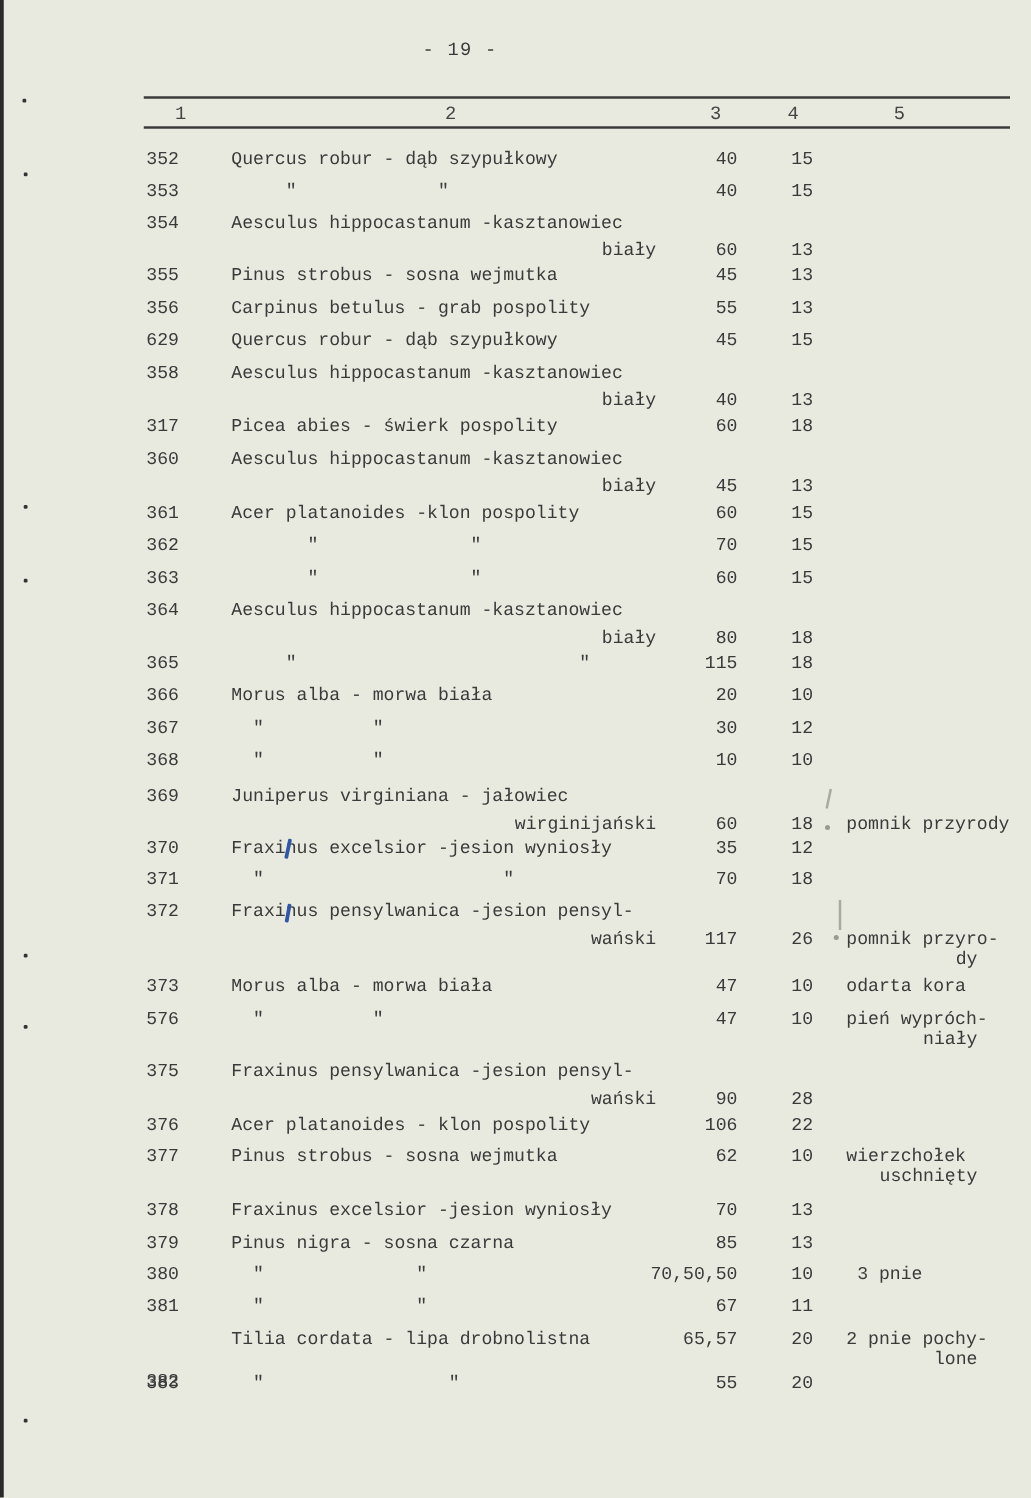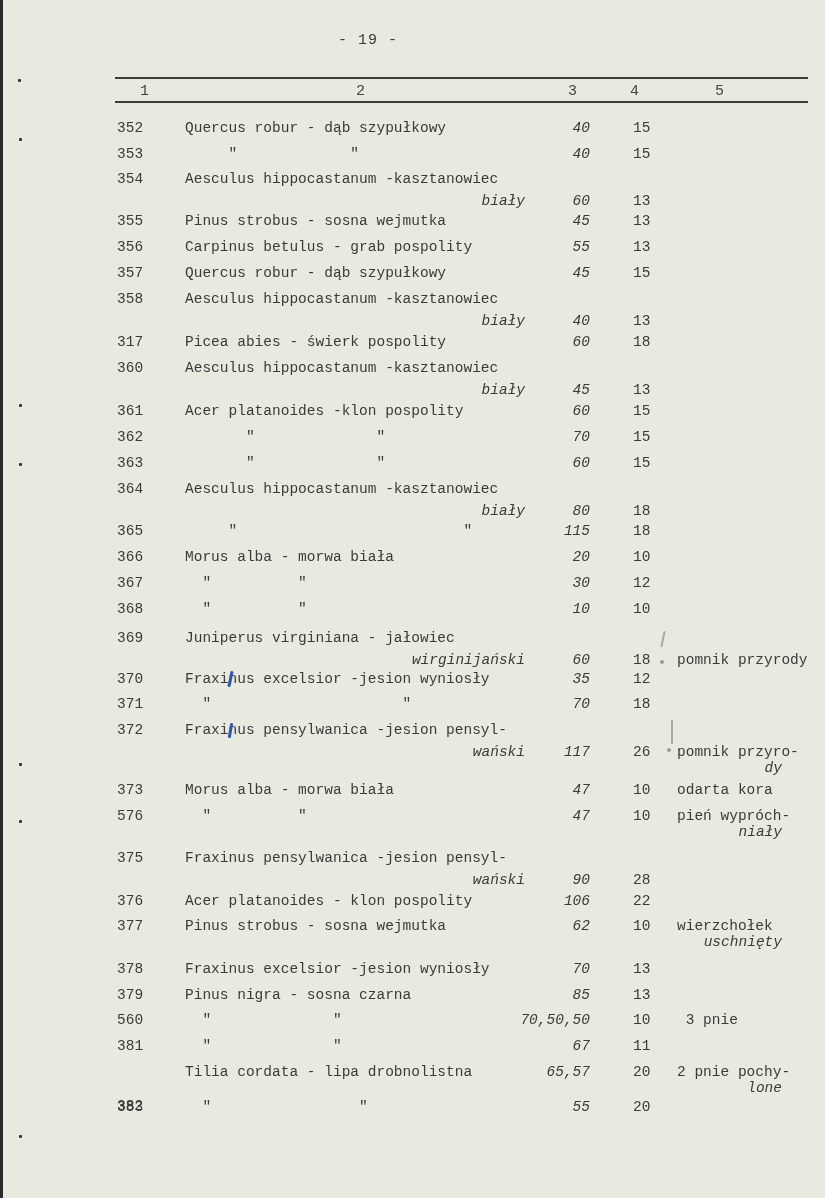--- a/index.html
+++ b/index.html
@@ -9,21 +9,21 @@
     font-family: "Liberation Mono", "DejaVu Sans Mono", monospace;
     color: #3a3a3a;
   }
   .edge { position: absolute; left: 0; top: 0; width: 3px; height: 1198px; background: #2a2a2a; }
   .mark { position: absolute; width: 3px; height: 3px; background: #333; border-radius: 1px; }
   .page-num { position: absolute; top: 32px; left: 338px; font-size: 15px; letter-spacing: 1px; }
   .rule { position: absolute; left: 115px; width: 693px; height: 2px; background: #3c3c3c; }
   .hcell { position: absolute; top: 83px; font-size: 15px; color: #444; }
   .t { position: absolute; font-size: 14.5px; white-space: pre; line-height: 16px; }
   .num { left: 117px; font-family: Liberation Mono, monospace; }
-  .r { text-align: right; font-style: italic; }
+  .r { text-align: right; }
   .pen-blue { position: absolute; width: 3px; background: #2f56a8; border-radius: 1px; }
   .pencil { position: absolute; width: 2px; background: #a9a9a0; }
   .pdot { position: absolute; width: 4px; height: 4px; border-radius: 2px; background: #9a9a92; }
 </style>
 </head>
 <body>
 
 <div class="edge"></div>
 <div class="mark" style="left:18px;top:79px"></div>
 <div class="mark" style="left:19px;top:138px"></div>
@@ -59,21 +59,21 @@
     <div class="t r" style="right:235px;top:193px">60</div>
     <div class="t " style="left:633px;top:193px">13</div>
     <div class="t num" style="top:213px">355</div>
     <div class="t " style="left:185px;top:213px">Pinus strobus - sosna wejmutka</div>
     <div class="t r" style="right:235px;top:213px">45</div>
     <div class="t " style="left:633px;top:213px">13</div>
     <div class="t num" style="top:239px">356</div>
     <div class="t " style="left:185px;top:239px">Carpinus betulus - grab pospolity</div>
     <div class="t r" style="right:235px;top:239px">55</div>
     <div class="t " style="left:633px;top:239px">13</div>
-    <div class="t num" style="top:265px">357</div>
+    <div class="t num" style="top:265px">629</div>
     <div class="t " style="left:185px;top:265px">Quercus robur - dąb szypułkowy</div>
     <div class="t r" style="right:235px;top:265px">45</div>
     <div class="t " style="left:633px;top:265px">15</div>
     <div class="t num" style="top:291px">358</div>
     <div class="t " style="left:185px;top:291px">Aesculus hippocastanum -kasztanowiec</div>
     <div class="t r" style="right:300px;top:313px">biały</div>
     <div class="t r" style="right:235px;top:313px">40</div>
     <div class="t " style="left:633px;top:313px">13</div>
     <div class="t num" style="top:334px">317</div>
     <div class="t " style="left:185px;top:334px">Picea abies - świerk pospolity</div>
@@ -165,21 +165,21 @@
     <div class="t " style="left:677px;top:918px">wierzchołek</div>
     <div class="t r" style="right:43px;top:934px">uschnięty</div>
     <div class="t num" style="top:961px">378</div>
     <div class="t " style="left:185px;top:961px">Fraxinus excelsior -jesion wyniosły</div>
     <div class="t r" style="right:235px;top:961px">70</div>
     <div class="t " style="left:633px;top:961px">13</div>
     <div class="t num" style="top:987px">379</div>
     <div class="t " style="left:185px;top:987px">Pinus nigra - sosna czarna</div>
     <div class="t r" style="right:235px;top:987px">85</div>
     <div class="t " style="left:633px;top:987px">13</div>
-    <div class="t num" style="top:1012px">560</div>
+    <div class="t num" style="top:1012px">380</div>
     <div class="t " style="left:185px;top:1012px">  "              "</div>
     <div class="t r" style="right:235px;top:1012px">70,50,50</div>
     <div class="t " style="left:633px;top:1012px">10</div>
     <div class="t " style="left:677px;top:1012px"> 3 pnie</div>
     <div class="t num" style="top:1038px">381</div>
     <div class="t " style="left:185px;top:1038px">  "              "</div>
     <div class="t r" style="right:235px;top:1038px">67</div>
     <div class="t " style="left:633px;top:1038px">11</div>
     <div class="t num" style="top:1098px">382</div>
     <div class="t " style="left:185px;top:1064px">Tilia cordata - lipa drobnolistna</div>

